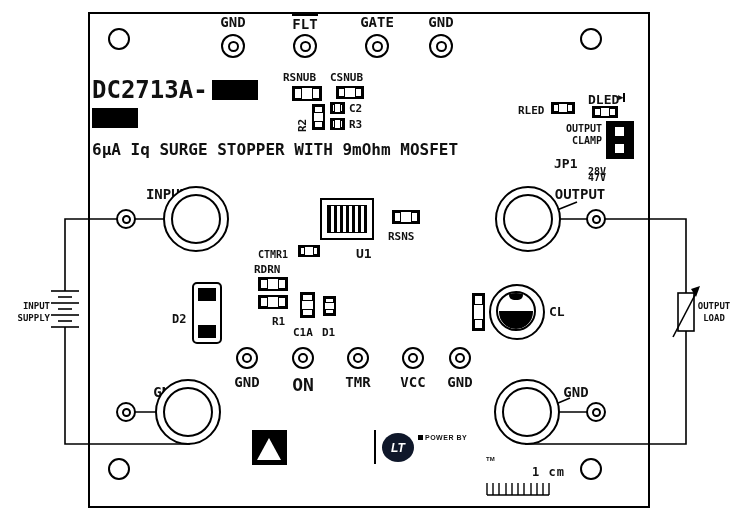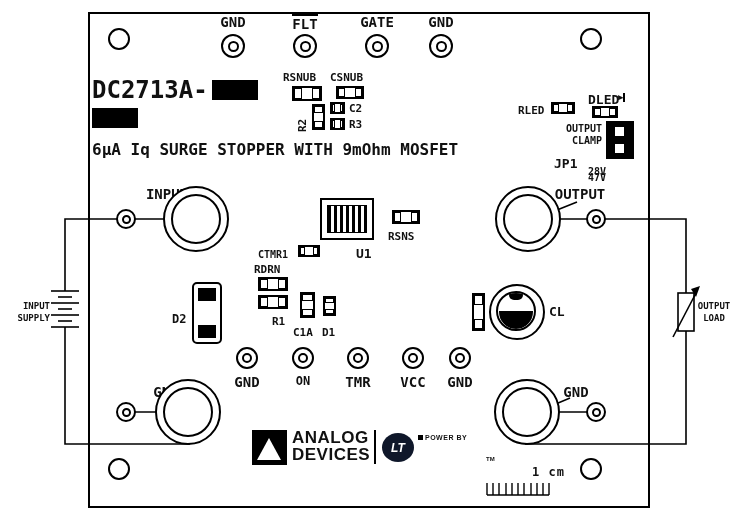--- a/index.html
+++ b/index.html
@@ -251,40 +251,36 @@
   <div class="abs turret" style="left:347px;top:347px;width:22px;height:22px">
       <div class="inner" style="width:10px;height:10px"></div>
     </div>
   <div class="abs turret" style="left:402px;top:347px;width:22px;height:22px">
       <div class="inner" style="width:10px;height:10px"></div>
     </div>
   <div class="abs turret" style="left:449px;top:347px;width:22px;height:22px">
       <div class="inner" style="width:10px;height:10px"></div>
     </div>
   <div class="abs sk ctr" style="left:222px;top:374px;width:50px;font-size:14px">GND</div>
-  <div class="abs sk ctr" style="left:278px;top:374px;width:50px;font-size:12px">ON</div>
+  <div class="abs sk ctr" style="left:278px;top:374px;width:50px;font-size:18px">ON</div>
   <div class="abs sk ctr" style="left:333px;top:374px;width:50px;font-size:14px">TMR</div>
   <div class="abs sk ctr" style="left:388px;top:374px;width:50px;font-size:14px">VCC</div>
   <div class="abs sk ctr" style="left:435px;top:374px;width:50px;font-size:14px">GND</div>
 
   <div class="abs sk ctr" style="left:138px;top:384px;width:56px;font-size:14px">GND</div>
   <div class="abs bigpad" style="left:155px;top:379px">
       <div class="inner"></div>
     </div>
   <div class="abs sk ctr" style="left:548px;top:384px;width:56px;font-size:14px">GND</div>
   <div class="abs bigpad" style="left:494px;top:379px">
       <div class="inner"></div>
     </div>
 
   <div class="abs" style="left:252px;top:430px;width:35px;height:35px;background:#000">
     <div class="abs" style="left:5px;top:8px;width:0;height:0;border-left:12px solid transparent;border-right:12px solid transparent;border-bottom:22px solid #fff"></div>
-  </div>
-  <div class="abs sans sk" style="left:292px;top:429px;font-size:17px;letter-spacing:0.5px;line-height:17px">
-    <div>ANALOG</div>
-    <div>DEVICES</div>
   </div>
   <div class="abs" style="left:374px;top:430px;width:2px;height:34px;background:#000"></div>
   <div class="abs sans" style="left:382px;top:433px;width:32px;height:29px;background:#0f172a;border-radius:50%;color:#fff;display:flex;align-items:center;justify-content:center;font-weight:bold;font-style:italic;font-size:12px">LT</div>
   <div class="abs sans" style="left:418px;top:434px;display:flex;align-items:center;gap:2px">
     <span style="display:inline-block;width:5px;height:5px;background:#000"></span>
     <span class="sk" style="font-size:7px;letter-spacing:0.5px">POWER BY</span>
   </div>
   <div class="abs sans sk" style="left:486px;top:456px;font-size:6px">TM</div>
 
   <div class="abs sk" style="left:532px;top:465px;font-size:12px;letter-spacing:1px">1 cm</div>

